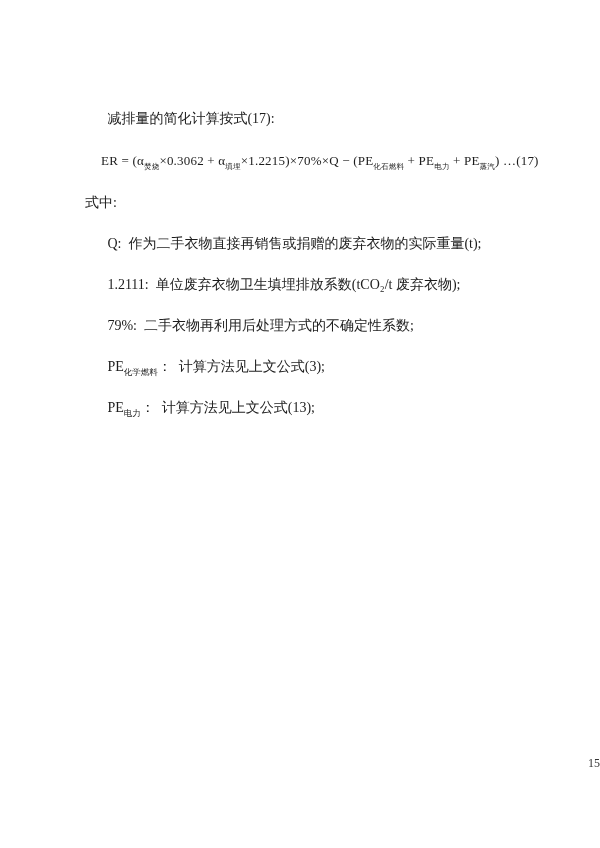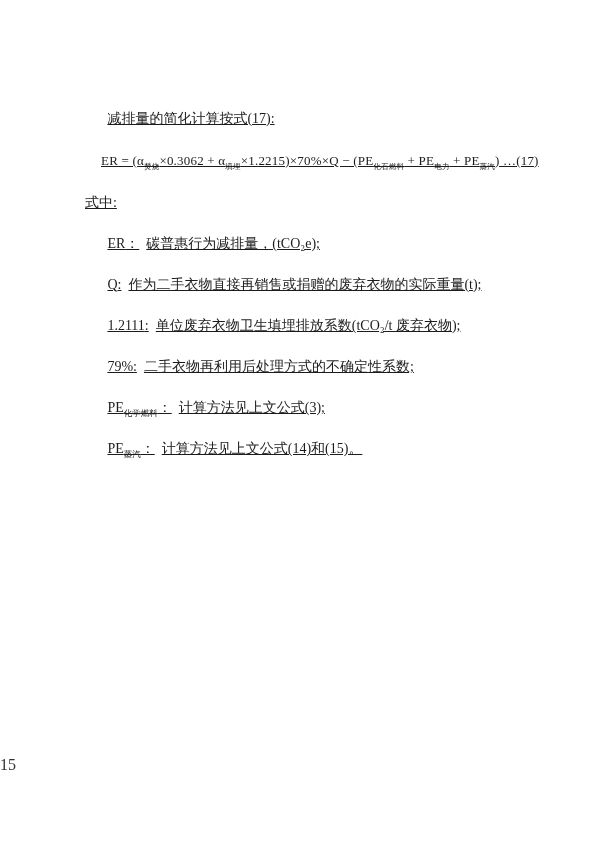--- a/index.html
+++ b/index.html
@@ -15,21 +15,20 @@
     font-family: "Liberation Serif", "DejaVu Serif", serif;
     color: #1c1c1c;
     overflow: hidden;
     box-sizing: border-box;
   }
   .content {
     position: absolute;
     left: 85px;
     right: 80px;
     top: 104px;
-    text-decoration: underline;
   }
   .content p {
     margin: 0 0 11px 0;
   }
   .para {
     font-size: 14px;
     line-height: 30px;
     text-align: justify;
   }
   .indent {
@@ -58,51 +57,50 @@
   }
   .term .sub {
     font-size: 8.5px;
     line-height: 0;
   }
   .page-number {
     position: absolute;
     left: 0;
     right: 0;
     top: 756px;
-    text-align: left;
-    font-size: 16px;
+    text-align: right;
+    font-size: 12px;
     color: #333333;
   }
 </style>
 </head>
 <body>
 
 <div class="page">
   <div class="content">
 
     <p class="para indent intro">减排量的简化计算按式(17):</p>
 
     <p class="formula"><span>ER = (α</span><sub class="fsub">焚烧</sub><span>×0.3062 + α</span><sub class="fsub">填埋</sub><span>×1.2215)×70%×Q − (PE</span><sub class="fsub">化石燃料</sub><span> + PE</span><sub class="fsub">电力</sub><span> + PE</span><sub class="fsub">蒸汽</sub><span>) …(17)</span></p>
 
     <p class="para where">式中:</p>
 
-    <p class="para indent"><span class="term"><span>ER</span><sub class="sub"></sub><span>：</span></span><span>碳普惠行为减排量，(tCO₂e);</span></p>
 
     <p class="para indent"><span class="term"><span>Q</span><sub class="sub"></sub><span>:</span></span><span>作为二手衣物直接再销售或捐赠的废弃衣物的实际重量(t);</span></p>
 
 
 
 
     <p class="para indent"><span class="term"><span>1.2111</span><sub class="sub"></sub><span>:</span></span><span>单位废弃衣物卫生填埋排放系数(tCO₂/t 废弃衣物);</span></p>
 
     <p class="para indent"><span class="term"><span>79%</span><sub class="sub"></sub><span>:</span></span><span>二手衣物再利用后处理方式的不确定性系数;</span></p>
 
     <p class="para indent"><span class="term"><span>PE</span><sub class="sub">化学燃料</sub><span>：</span></span><span>计算方法见上文公式(3);</span></p>
 
+    <p class="para indent"><span class="term"><span>PE</span><sub class="sub">电力</sub><span>：</span></span><span>计算方法见上文公式(13);</span></p>
 
-    <p class="para indent"><span class="term"><span>PE</span><sub class="sub">蒸汽</sub><span>：</span></span><span>计算方法见上文公式(14)和(15)。</span></p>
 
     <p class="para indent"><span class="term"><span></span><sub class="sub"></sub><span></span></span><span></span></p>
 
   </div>
 
   <div class="page-number">15</div>
 </div>
 
 </body></html>

